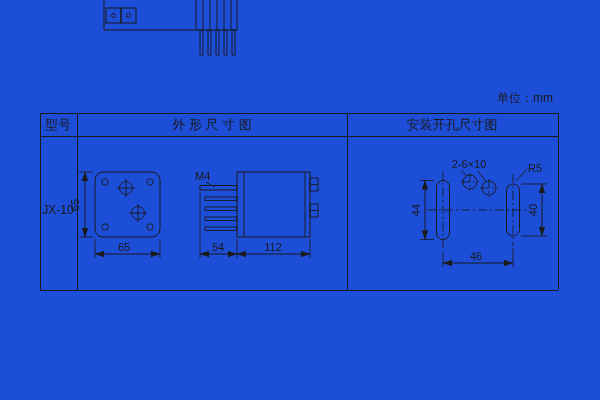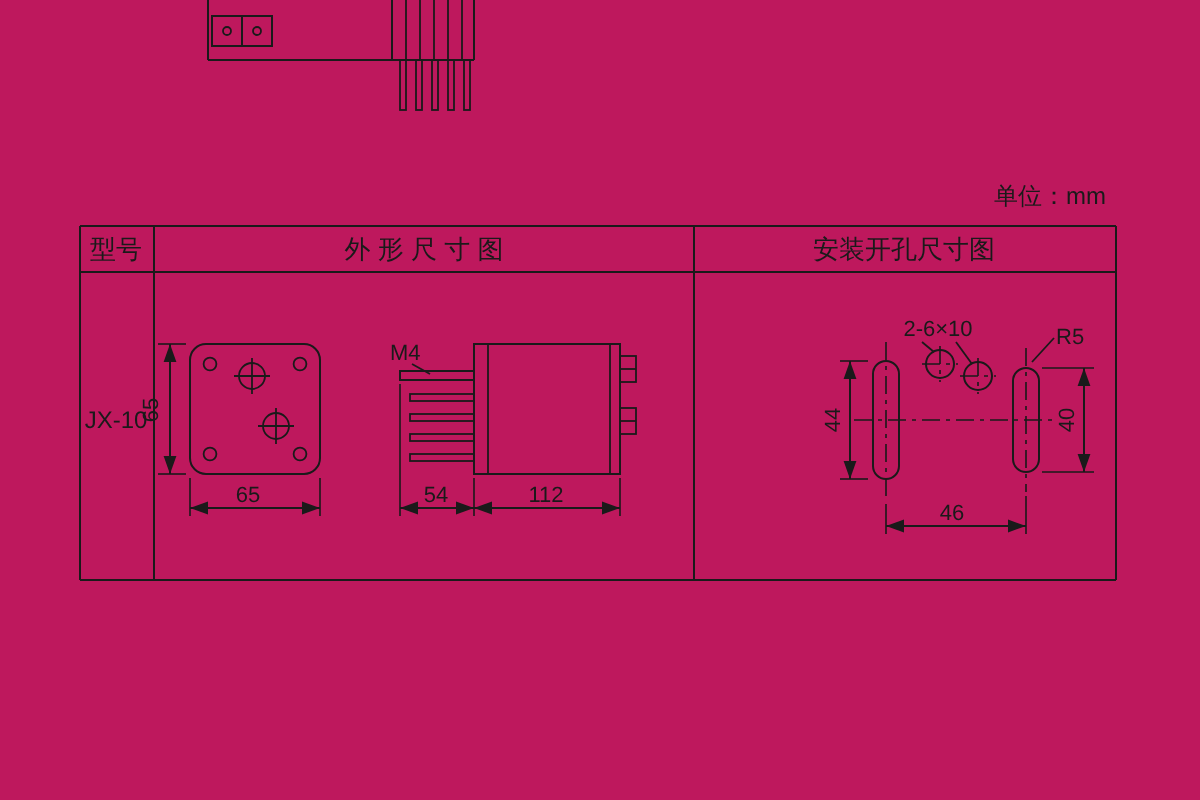--- a/index.html
+++ b/index.html
@@ -1,16 +1,16 @@
 <!DOCTYPE html>
 <html><head>
 <meta charset="utf-8">
 <style>
   html,body{margin:0;padding:0;background:#fff;}
-  .page{position:relative;width:600px;height:400px;background:#be185d;overflow:hidden;
+  .page{position:relative;width:600px;height:400px;background:#1d4ed8;overflow:hidden;
         font-family:"Liberation Sans",sans-serif;}
   svg{position:absolute;left:0;top:0;}
   .ln{fill:none;stroke:#1a1a1a;stroke-width:1;}
   .thin{fill:none;stroke:#1a1a1a;stroke-width:0.9;}
   .grid line{stroke:#1a1a1a;stroke-width:1;shape-rendering:crispEdges;}
   .cl{fill:none;stroke:#1a1a1a;stroke-width:0.8;stroke-dasharray:9 3 2 3;}
   .dimln{fill:none;stroke:#1a1a1a;stroke-width:1;marker-start:url(#arr);marker-end:url(#arr);}
   .ext{fill:none;stroke:#1a1a1a;stroke-width:0.8;}
   text{fill:#1a1a1a;}
   .t-hdr{font-size:13px;}

